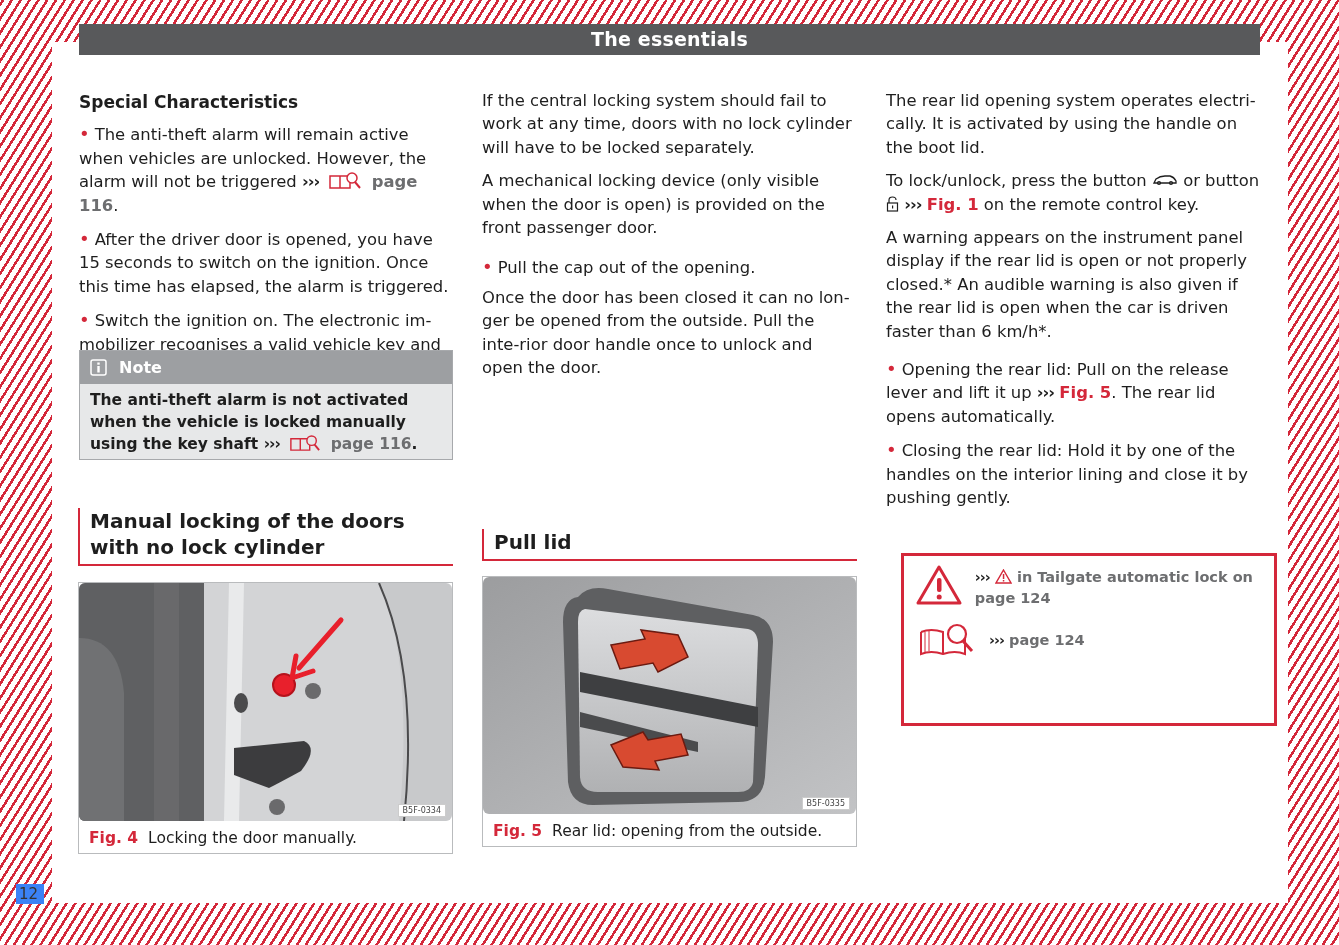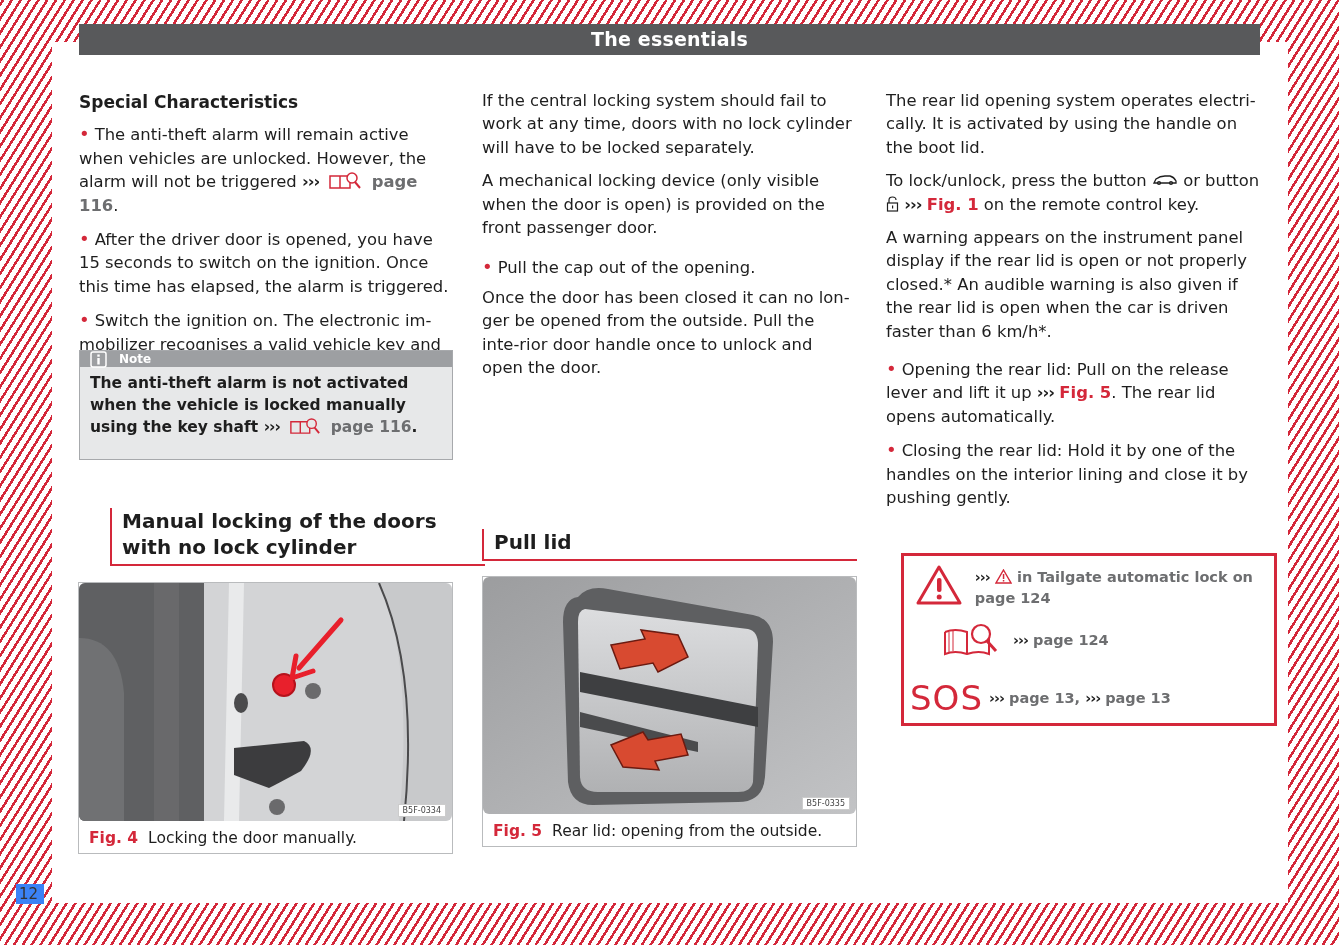--- a/index.html
+++ b/index.html
@@ -36,21 +36,21 @@
   .bullet::before { content: "\2022"; color: #d4283a; margin-right: 5px; font-size: 18px; }
   .ref { font-weight: bold; color: #6d6e70; }
   .ref-red { font-weight: bold; color: #d4283a; }
   .chev { font-weight: bold; color: #1e1e1e; letter-spacing: -1px; }
   .bookicon { display: inline-block; vertical-align: -3px; margin: 0 4px; }
   .note {
     position: absolute; left: 79px; top: 350px; width: 374px; height: 110px;
     background: #e7e8e9; border: 1px solid #a7a9ac;
   }
   .note-head {
-    height: 16px; background: #9d9fa2; color: #fff; font-weight: bold; font-size: 12px;
+    height: 33px; background: #9d9fa2; color: #fff; font-weight: bold; font-size: 16px;
     line-height: 33px; padding-left: 10px; display: flex; align-items: center; gap: 12px;
   }
   .note-body { padding: 5px 10px; font-weight: bold; font-size: 15.5px; line-height: 22px; color: #1e1e1e; }
   .sec-head {
     position: absolute; border-left: 2px solid #d4283a; border-bottom: 2px solid #d4283a;
     font-weight: bold; font-size: 20px; line-height: 26px; padding-left: 10px; padding-bottom: 4px;
   }
   .fig {
     position: absolute; border: 1px solid #b9bbbd; background: #fff;
   }
@@ -109,21 +109,21 @@
     <span class="chev">›››</span>
     <svg class="bookicon" width="32" height="17" viewBox="0 0 34 18">
         <path d="M2 4 L2 16 L12 16 L12 4 Z M12 4 L22 4 L22 16 L12 16" fill="none" stroke="#d4283a" stroke-width="1.5"></path>
         <circle cx="24" cy="6" r="5" fill="#e7e8e9" stroke="#d4283a" stroke-width="1.5"></circle>
         <line x1="27" y1="10" x2="32" y2="16" stroke="#d4283a" stroke-width="2"></line>
       </svg>
     <a class="ref">page 116</a><span>.</span>
   </div>
 </div>
 
-<div class="sec-head" style="left:78px; top:508px; width:375px;margin-left:32px;">Manual locking of the doors with no lock cylinder</div>
+<div class="sec-head" style="left:78px; top:508px; width:375px;">Manual locking of the doors with no lock cylinder</div>
 
 <div class="fig" style="left:78px; top:582px; width:375px; height:272px;">
   <div class="fig-img" style="height:238px;">
     <svg width="375" height="238" viewBox="0 0 375 238">
       <rect width="375" height="238" fill="#c8c9cb"></rect>
       <rect x="0" y="0" width="125" height="238" fill="#5f6062"></rect>
       <path d="M0 55 Q40 55 45 110 L45 238 L0 238 Z" fill="#707173"></path>
       <rect x="75" y="0" width="25" height="238" fill="#69696b"></rect>
       <path d="M125 0 L300 0 Q335 80 320 238 L125 238 Z" fill="#d3d4d6"></path>
       <path d="M150 0 L165 0 L160 238 L145 238 Z" fill="#e9eaeb"></path>
@@ -221,39 +221,28 @@
     <div class="info-text" style="padding-top:3px;">
       <span class="chev">›››</span>
       <svg width="17" height="15" viewBox="0 0 17 15" style="vertical-align:-2px;">
           <path d="M8.5 1 L16 14 L1 14 Z" fill="none" stroke="#d4283a" stroke-width="1.4"></path>
           <rect x="7.8" y="5" width="1.5" height="5" fill="#d4283a"></rect>
           <rect x="7.8" y="11" width="1.5" height="1.5" fill="#d4283a"></rect>
         </svg>
       <a>in Tailgate automatic lock on page 124</a>
     </div>
   </div>
-  <div class="info-row" style="top:66px;padding-left:24px;">
+  <div class="info-row" style="top:66px;">
     <div class="info-icon">
       <svg width="60" height="36" viewBox="0 0 60 36">
           <path d="M4 10 L4 32 Q14 28 26 32 Q38 28 48 32 L48 12" fill="none" stroke="#d4283a" stroke-width="2"></path>
           <path d="M4 10 Q14 6 26 10 L26 32" fill="none" stroke="#d4283a" stroke-width="2"></path>
           <path d="M8 10 L8 30 M12 9 L12 29" stroke="#d4283a" stroke-width="1"></path>
           <circle cx="40" cy="12" r="9" fill="#fff" stroke="#d4283a" stroke-width="2.2"></circle>
           <line x1="46" y1="19" x2="55" y2="29" stroke="#d4283a" stroke-width="3"></line>
         </svg>
     </div>
     <div class="info-text" style="padding-top:8px;">
       <span class="chev">›››</span>
       <a>page 124</a>
     </div>
   </div>
-  <div class="info-row" style="top:125px;">
-    <div class="info-icon">
-      <span class="sos">SOS</span>
-    </div>
-    <div class="info-text" style="padding-top:7px;">
-      <span class="chev">›››</span>
-      <a>page 13,</a>
-      <span class="chev">›››</span>
-      <a>page 13</a>
-    </div>
-  </div>
 </div>
 
 </body></html>

